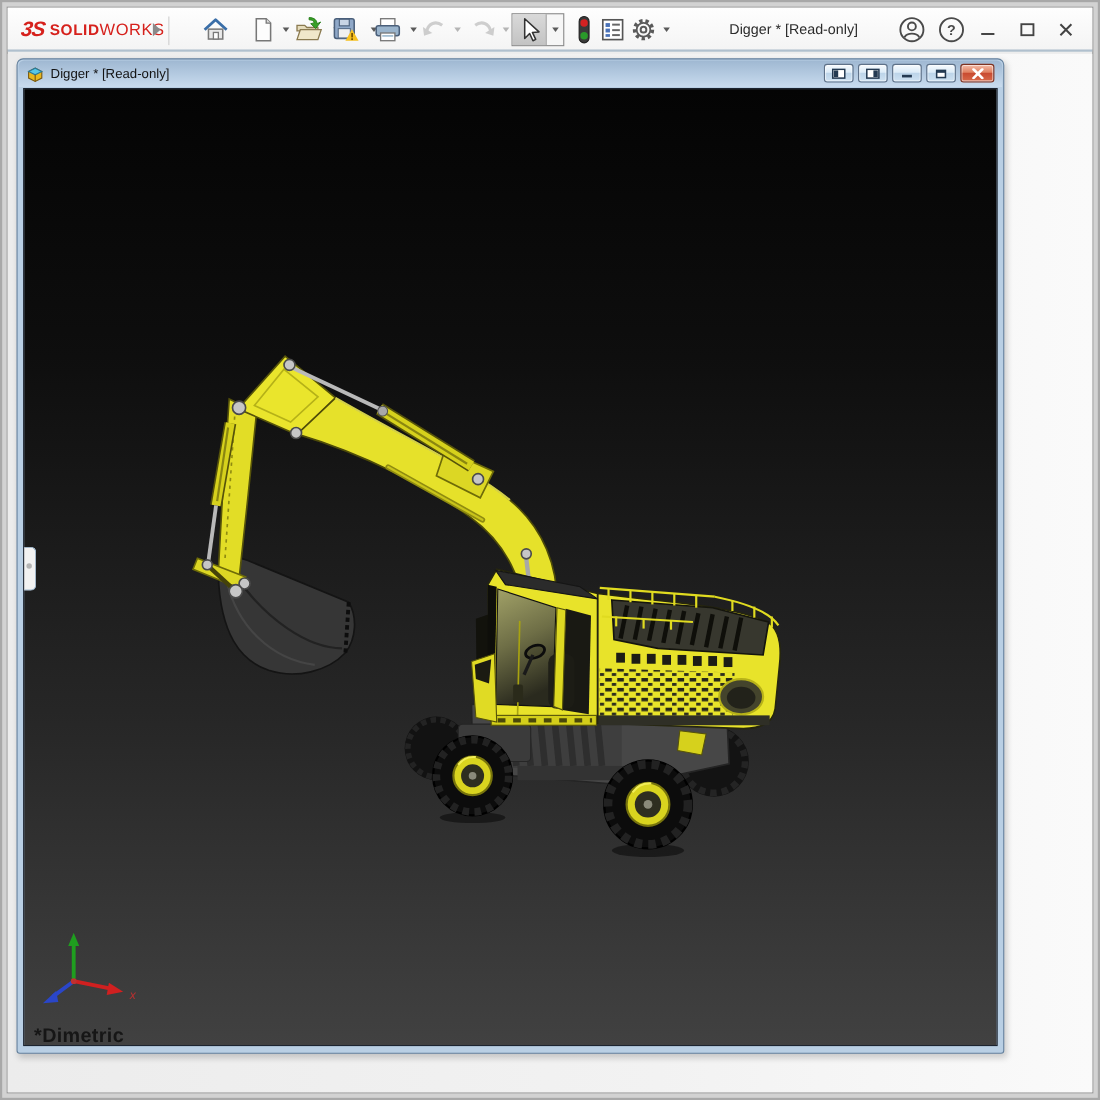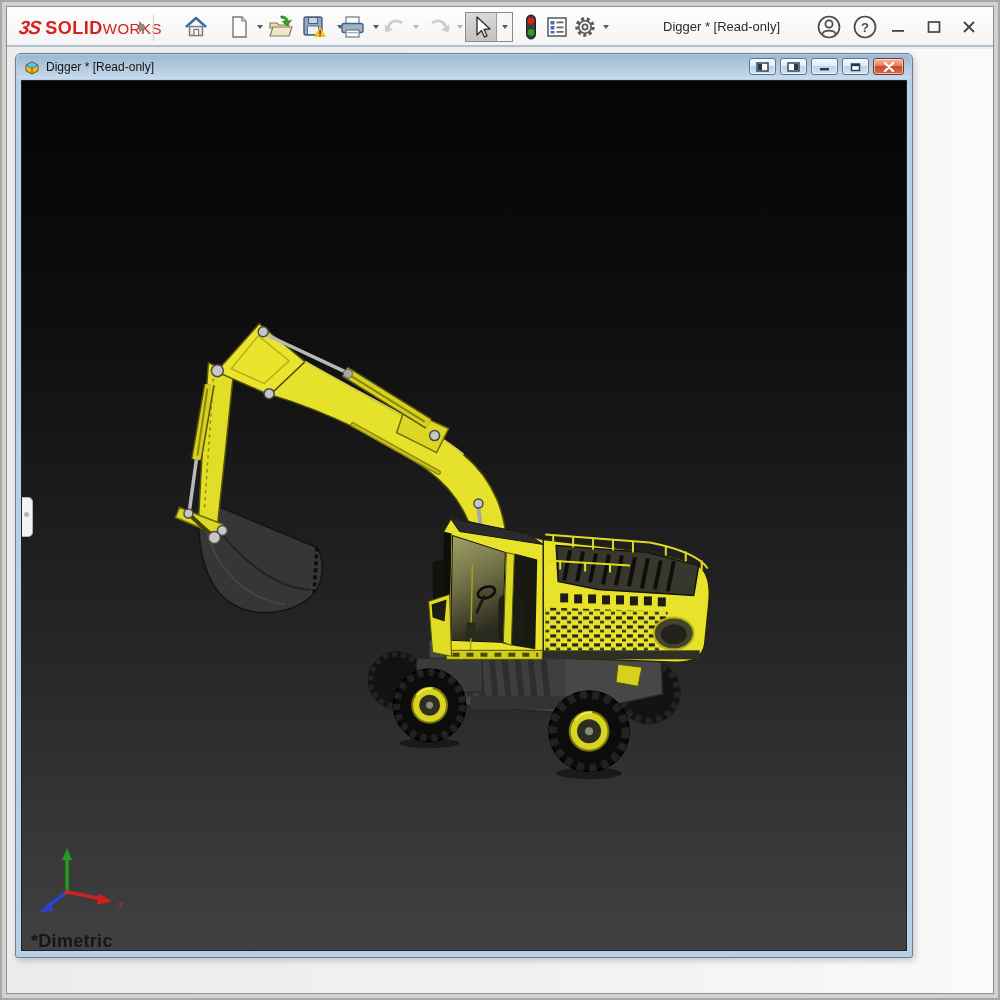--- a/index.html
+++ b/index.html
@@ -8,21 +8,21 @@
   body::before { content:""; position:absolute; inset:0; border:2px solid #a8a8a8; pointer-events:none; }
 
   
   .app-window { position:absolute; inset:6px; background:#ededed; border:1px solid #8f8f8f; }
 
   
   .titlebar { position:absolute; left:0; top:0; right:0; height:40px;
               background:linear-gradient(#fefefe,#f4f4f4); border-bottom:2px solid #b0c0ce; }
   .brand { position:absolute; left:12px; top:8px; height:26px; display:flex; align-items:center; color:#d6211c; }
   .brand .logo3s { font-size:19px; font-weight:bold; font-style:italic; transform:skewX(-8deg); letter-spacing:-1px; margin-right:5px; }
-  .brand .bname b { font-size:18px; font-weight:bold; letter-spacing:.5px; }
+  .brand .bname b { font-size:14px; font-weight:bold; letter-spacing:.5px; }
   .brand .bname span { font-size:15px; font-weight:normal; letter-spacing:.5px;margin-top:16px; }
   .flyout-chevron { position:absolute; left:130px; top:13px; width:12px; height:14px; cursor:pointer; }
   .flyout-chevron::after { content:""; position:absolute; left:2px; top:1px;
       border-left:7px solid #8a8a8a; border-top:6px solid transparent; border-bottom:6px solid transparent; }
   .tb-sep { position:absolute; left:146px; top:8px; width:1px; height:26px; background:#cfcfcf; }
 
   .tbtn { position:absolute; top:6px; width:28px; height:28px; display:flex; align-items:center; justify-content:center; border-radius:2px; }
   .tbtn.disabled { opacity:.45; }
   .dd { position:absolute; top:6px; width:14px; height:28px; display:flex; align-items:center; justify-content:center; }
   .dd::after { content:""; border-left:3.5px solid transparent; border-right:3.5px solid transparent; border-top:4.5px solid #5a5a5a; }

